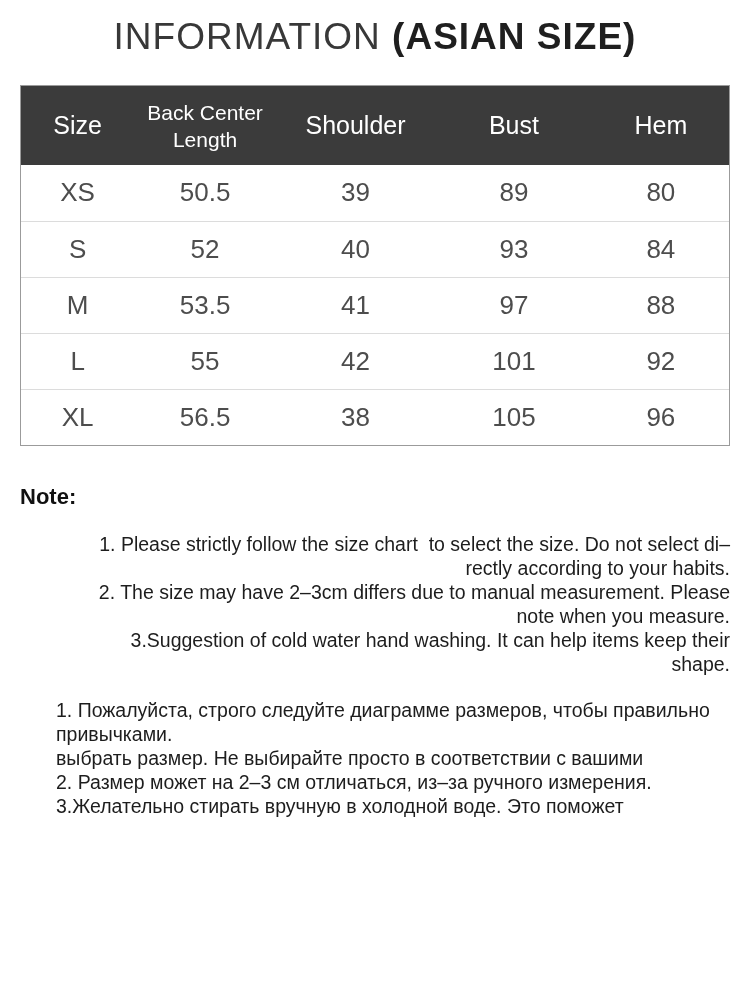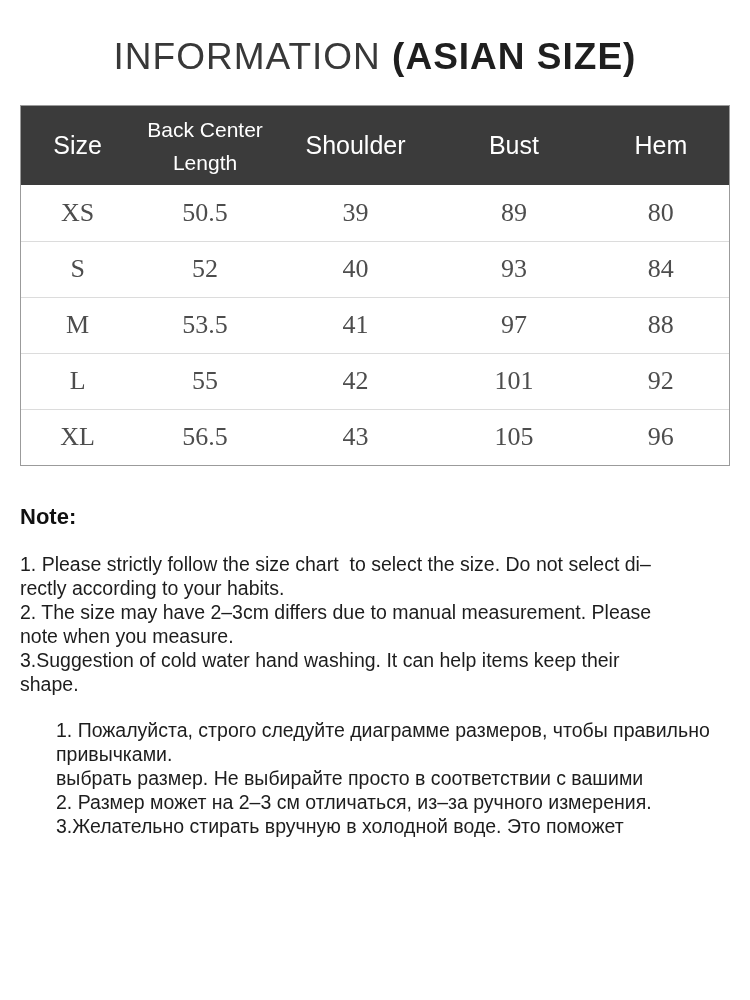--- a/index.html
+++ b/index.html
@@ -7,21 +7,21 @@
   .page {
     width: 750px;
     height: 1000px;
     background: #ffffff;
     font-family: "Liberation Sans", sans-serif;
     overflow: hidden;
     position: relative;
   }
   
   .title {
-    padding-top: 36px;
+    padding-top: 16px;
     text-align: center;
     font-size: 37px;
     color: #2d2d2d;
     letter-spacing: 1px;
     white-space: pre;
   }
   .title .light { font-weight: 400; color: #383838; }
   .title .bold  { font-weight: 700; color: #1f1f1f; }
 
   
@@ -45,43 +45,42 @@
     height: 79px;
     font-size: 25px;
     font-weight: 400;
     text-align: center;
     vertical-align: middle;
   }
   thead th .wrap-label {
     display: inline-block;
     max-width: 128px;
     font-size: 21px;
-    line-height: 33px;
+    line-height: 27px;
     font-weight: 400;
   }
   tbody td {
     height: 56px;
     text-align: center;
     vertical-align: middle;
     font-size: 26px;
     color: #4d4d4d;
     background: #ffffff;
-    font-family: Liberation Serif, serif;
   }
   tbody tr + tr td { border-top: 1px solid #dcdcdc; }
 
   
   .notes { margin: 0 20px; color: #1a1a1a; }
   .note-heading {
     margin-top: 38px;
     font-size: 22px;
     font-weight: 700;
     color: #111111;
   }
-  .note-lines { margin-top: 22px; }
+  .note-lines { margin-top: 22px; text-align: right; }
   .note-line {
     font-size: 19.5px;
     line-height: 24px;
     white-space: pre;
     color: #1d1d1d;
   }
   .attention-heading {
     margin-top: 33px;
     font-size: 23px;
     font-weight: 400;
@@ -140,21 +139,21 @@
         <tr>
           <td>L</td>
           <td>55</td>
           <td>42</td>
           <td>101</td>
           <td>92</td>
         </tr>
         <tr>
           <td>XL</td>
           <td>56.5</td>
-          <td>43</td>
+          <td>38</td>
           <td>105</td>
           <td>96</td>
         </tr>
       </tbody>
     </table>
   </div>
 
   <div class="notes">
     <div class="note-heading">Note:</div>
     <div class="note-lines">

